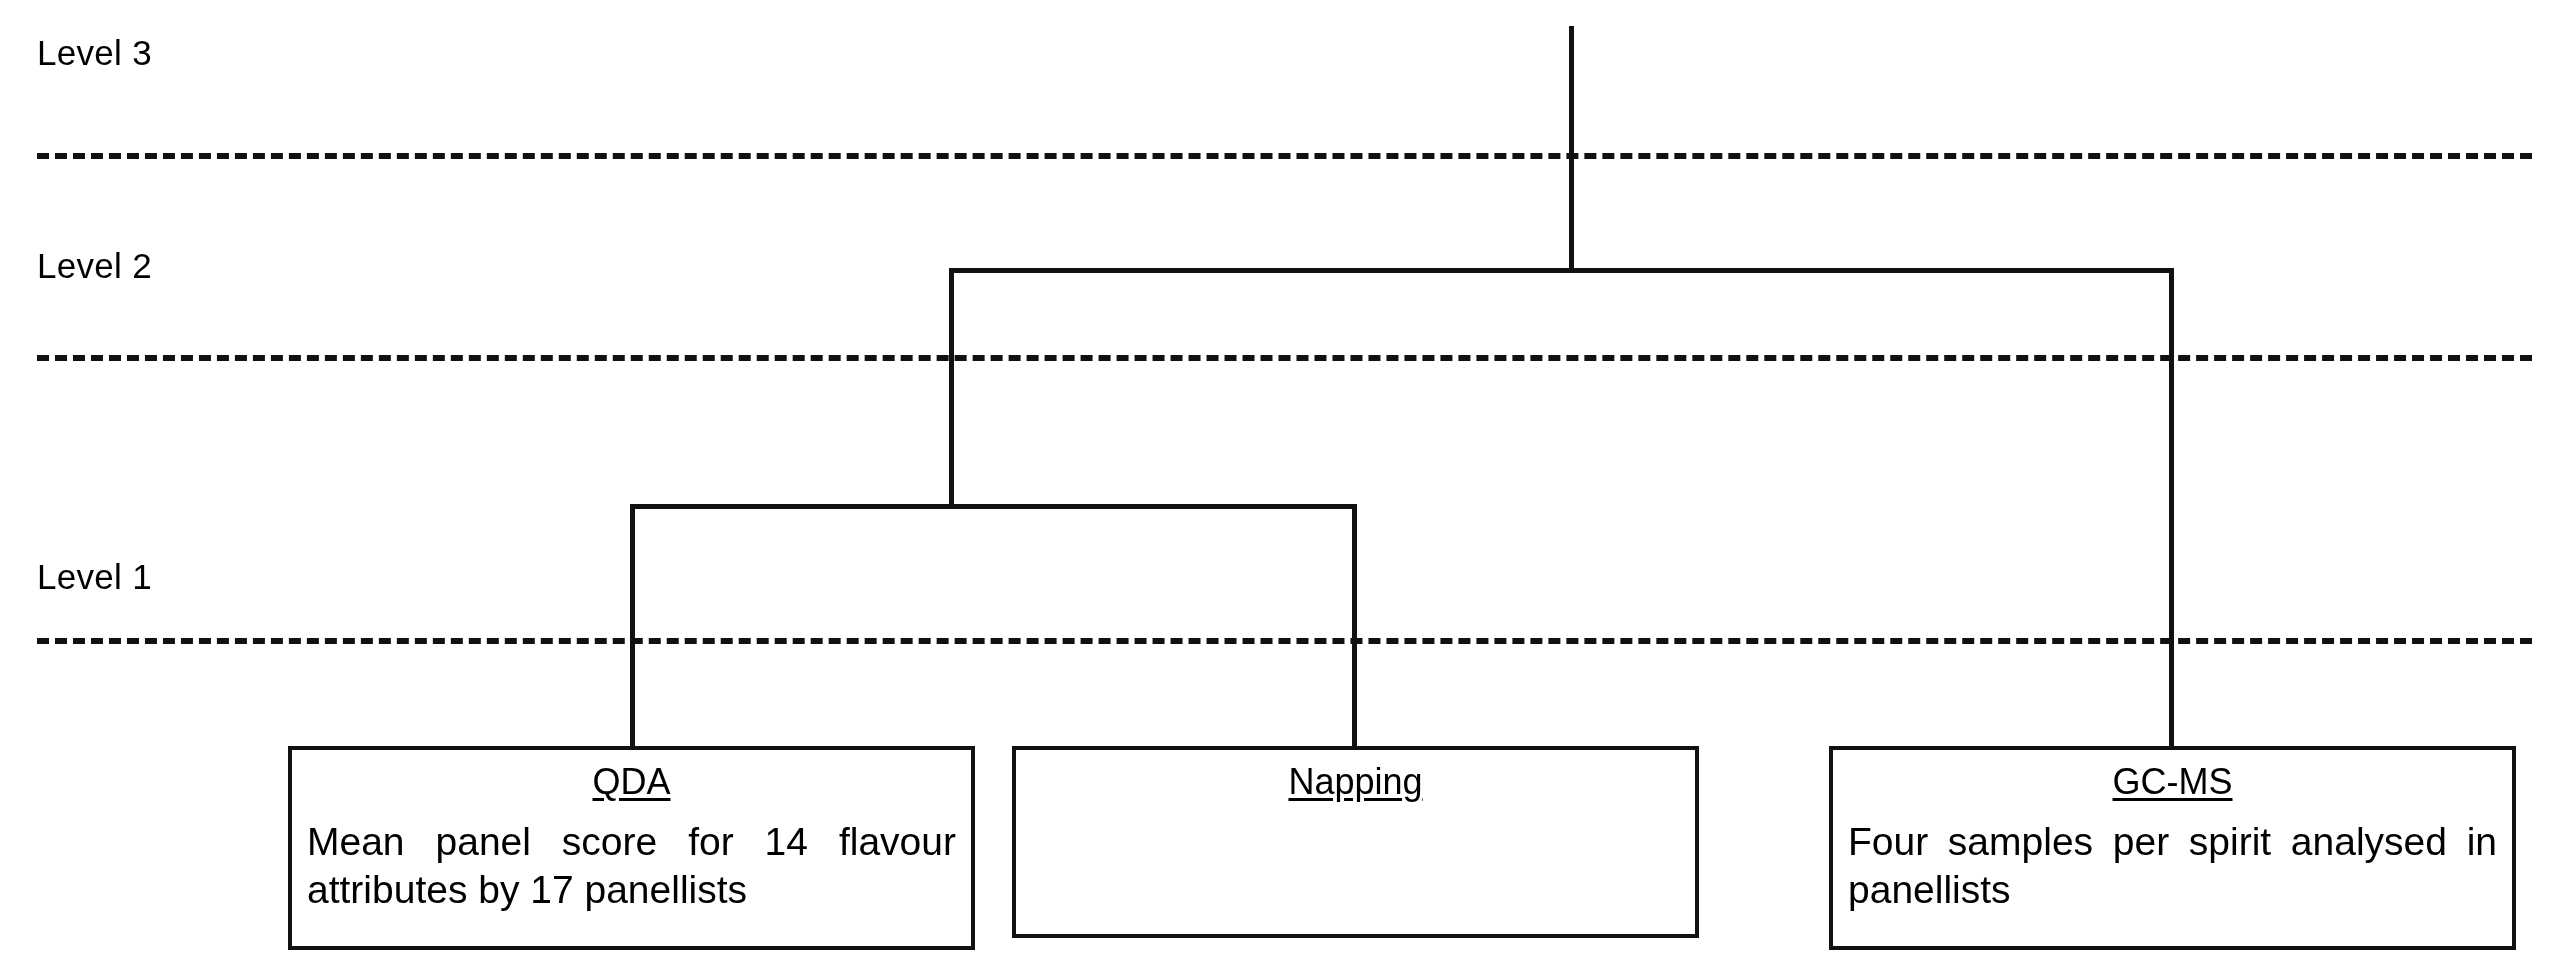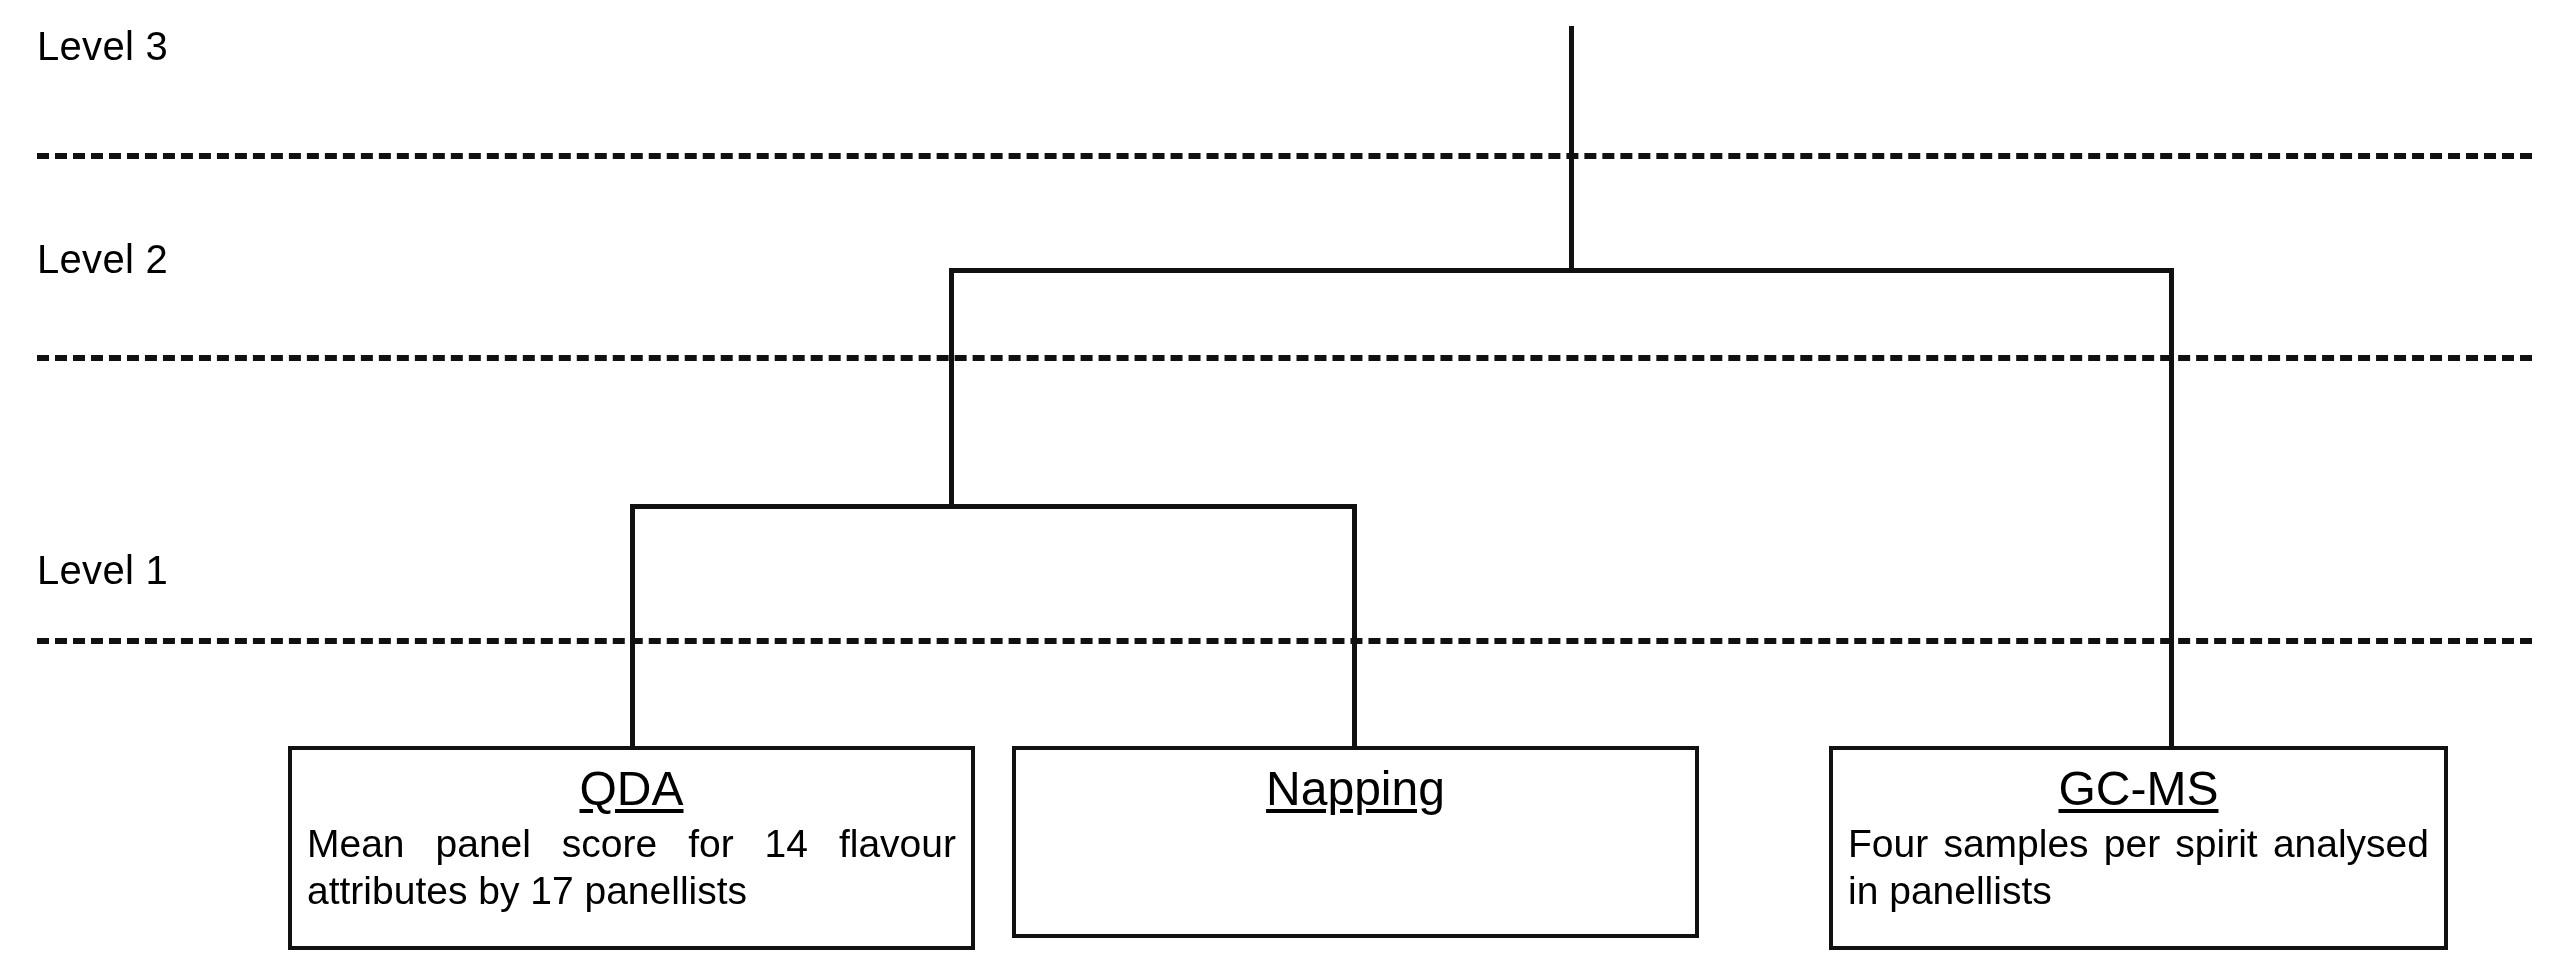--- a/index.html
+++ b/index.html
@@ -16,25 +16,26 @@
     width: 2576px;
     height: 980px;
     background: #ffffff;
     overflow: hidden;
   }
 
   
   .level-label {
     position: absolute;
     font-family: "Liberation Sans", sans-serif;
-    font-size: 40px;
+    font-size: 35px;
     line-height: 1;
     color: #000000;
     white-space: nowrap;
     letter-spacing: 0.3px;
+    margin-top: 9px;
   }
   .level-rule {
     position: absolute;
     height: 0;
     border-top: 6px dashed #111111;
   }
 
   
   .vline {
     position: absolute;
@@ -51,25 +52,25 @@
   .leaf-box {
     position: absolute;
     box-sizing: border-box;
     border: 4px solid #111111;
     background: #ffffff;
     padding: 12px 15px 6.7px 15px;
   }
   .leaf-title {
     display: block;
     text-align: center;
-    font-size: 48px;
+    font-size: 36px;
     line-height: 1.12;
     text-decoration: underline;
     text-underline-offset: 4px;
-    margin-bottom: 4px;
+    margin-bottom: 16px;
     white-space: nowrap;
   }
   .leaf-desc {
     display: block;
     font-size: 39px;
     line-height: 1.22;
     text-align: justify;
     text-align-last: left;
     hyphens: none;
   }
@@ -108,19 +109,19 @@
 
   <div class="leaf-box" style="left:288px; top:746px; width:687px; height:204px;">
     <span class="leaf-title">QDA</span>
     <span class="leaf-desc">Mean panel score for 14 flavour attributes by 17 panellists</span>
   </div>
 
   <div class="leaf-box" style="left:1012px; top:746px; width:687px; height:192px;">
     <span class="leaf-title">Napping</span>
   </div>
 
-  <div class="leaf-box" style="left:1829px; top:746px; width:619px; height:204px;">
+  <div class="leaf-box" style="left:1829px; top:746px; width:687px; height:204px;">
     <span class="leaf-title">GC-MS</span>
     <span class="leaf-desc">Four samples per spirit analysed in panellists</span>
   </div>
 
 </div>
 
 
 </body></html>

